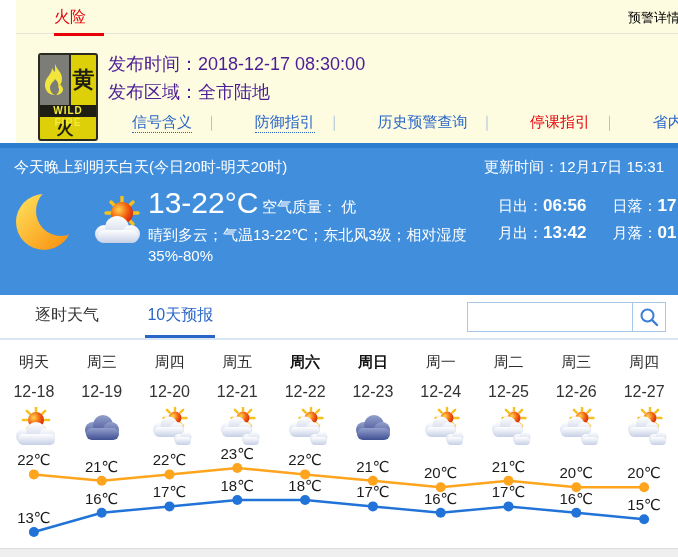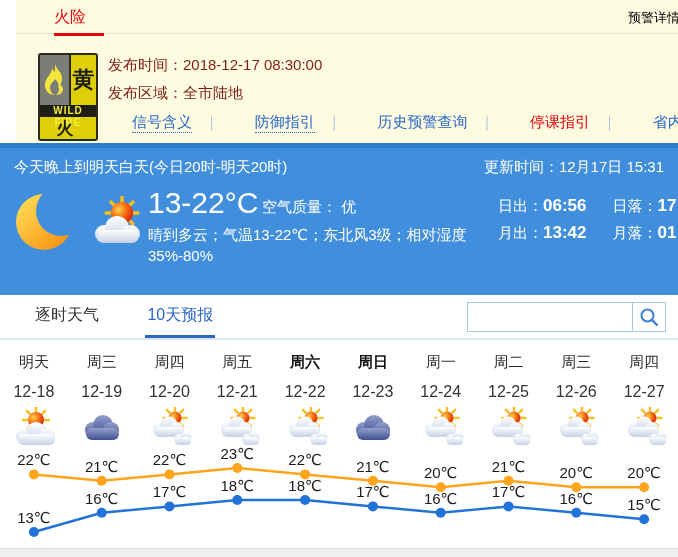--- a/index.html
+++ b/index.html
@@ -19,21 +19,21 @@
   .badge-top{display:flex;height:50px;}
   .badge-flame{width:29px;height:50px;background:#7d7d78;border-right:2px solid #2a2a21;
     display:flex;align-items:center;justify-content:center;}
   .badge-level{flex:1;display:flex;align-items:center;justify-content:center;
     font-size:22px;font-weight:bold;color:#1e1e14;}
   .badge-strip{height:12px;background:#1e1e14;color:#f4ea3a;font-size:10px;font-weight:bold;
     text-align:center;line-height:12px;letter-spacing:1px;}
   .badge-name{height:22px;border-top:0;color:#1e1e14;font-size:17px;font-weight:bold;
     text-align:center;line-height:24px;letter-spacing:6px;}
 
-  .warn-info{position:absolute;left:92px;top:55px;font-size:15px;color:#7f1d1d;}
+  .warn-info{position:absolute;left:92px;top:55px;font-size:18px;color:#4c1d95;}
   .warn-row{margin-bottom:9px;line-height:19px;}
   .warn-links{position:absolute;left:92px;top:113px;font-size:15px;white-space:nowrap;}
   .warn-links .lnk{cursor:pointer;margin-left:24px;}
   .warn-links .lnk.blue{color:#2a66c8;}
   .warn-links .lnk.red{color:#e8000b;}
   .warn-links .lnk.dotted{border-bottom:1px dotted #2a66c8;padding-bottom:2px;}
   .warn-links .sep{color:#a9bedc;margin:0 12px;}
 
   
   .current{position:absolute;left:0;top:143px;width:678px;height:152px;background:#418fdc;

